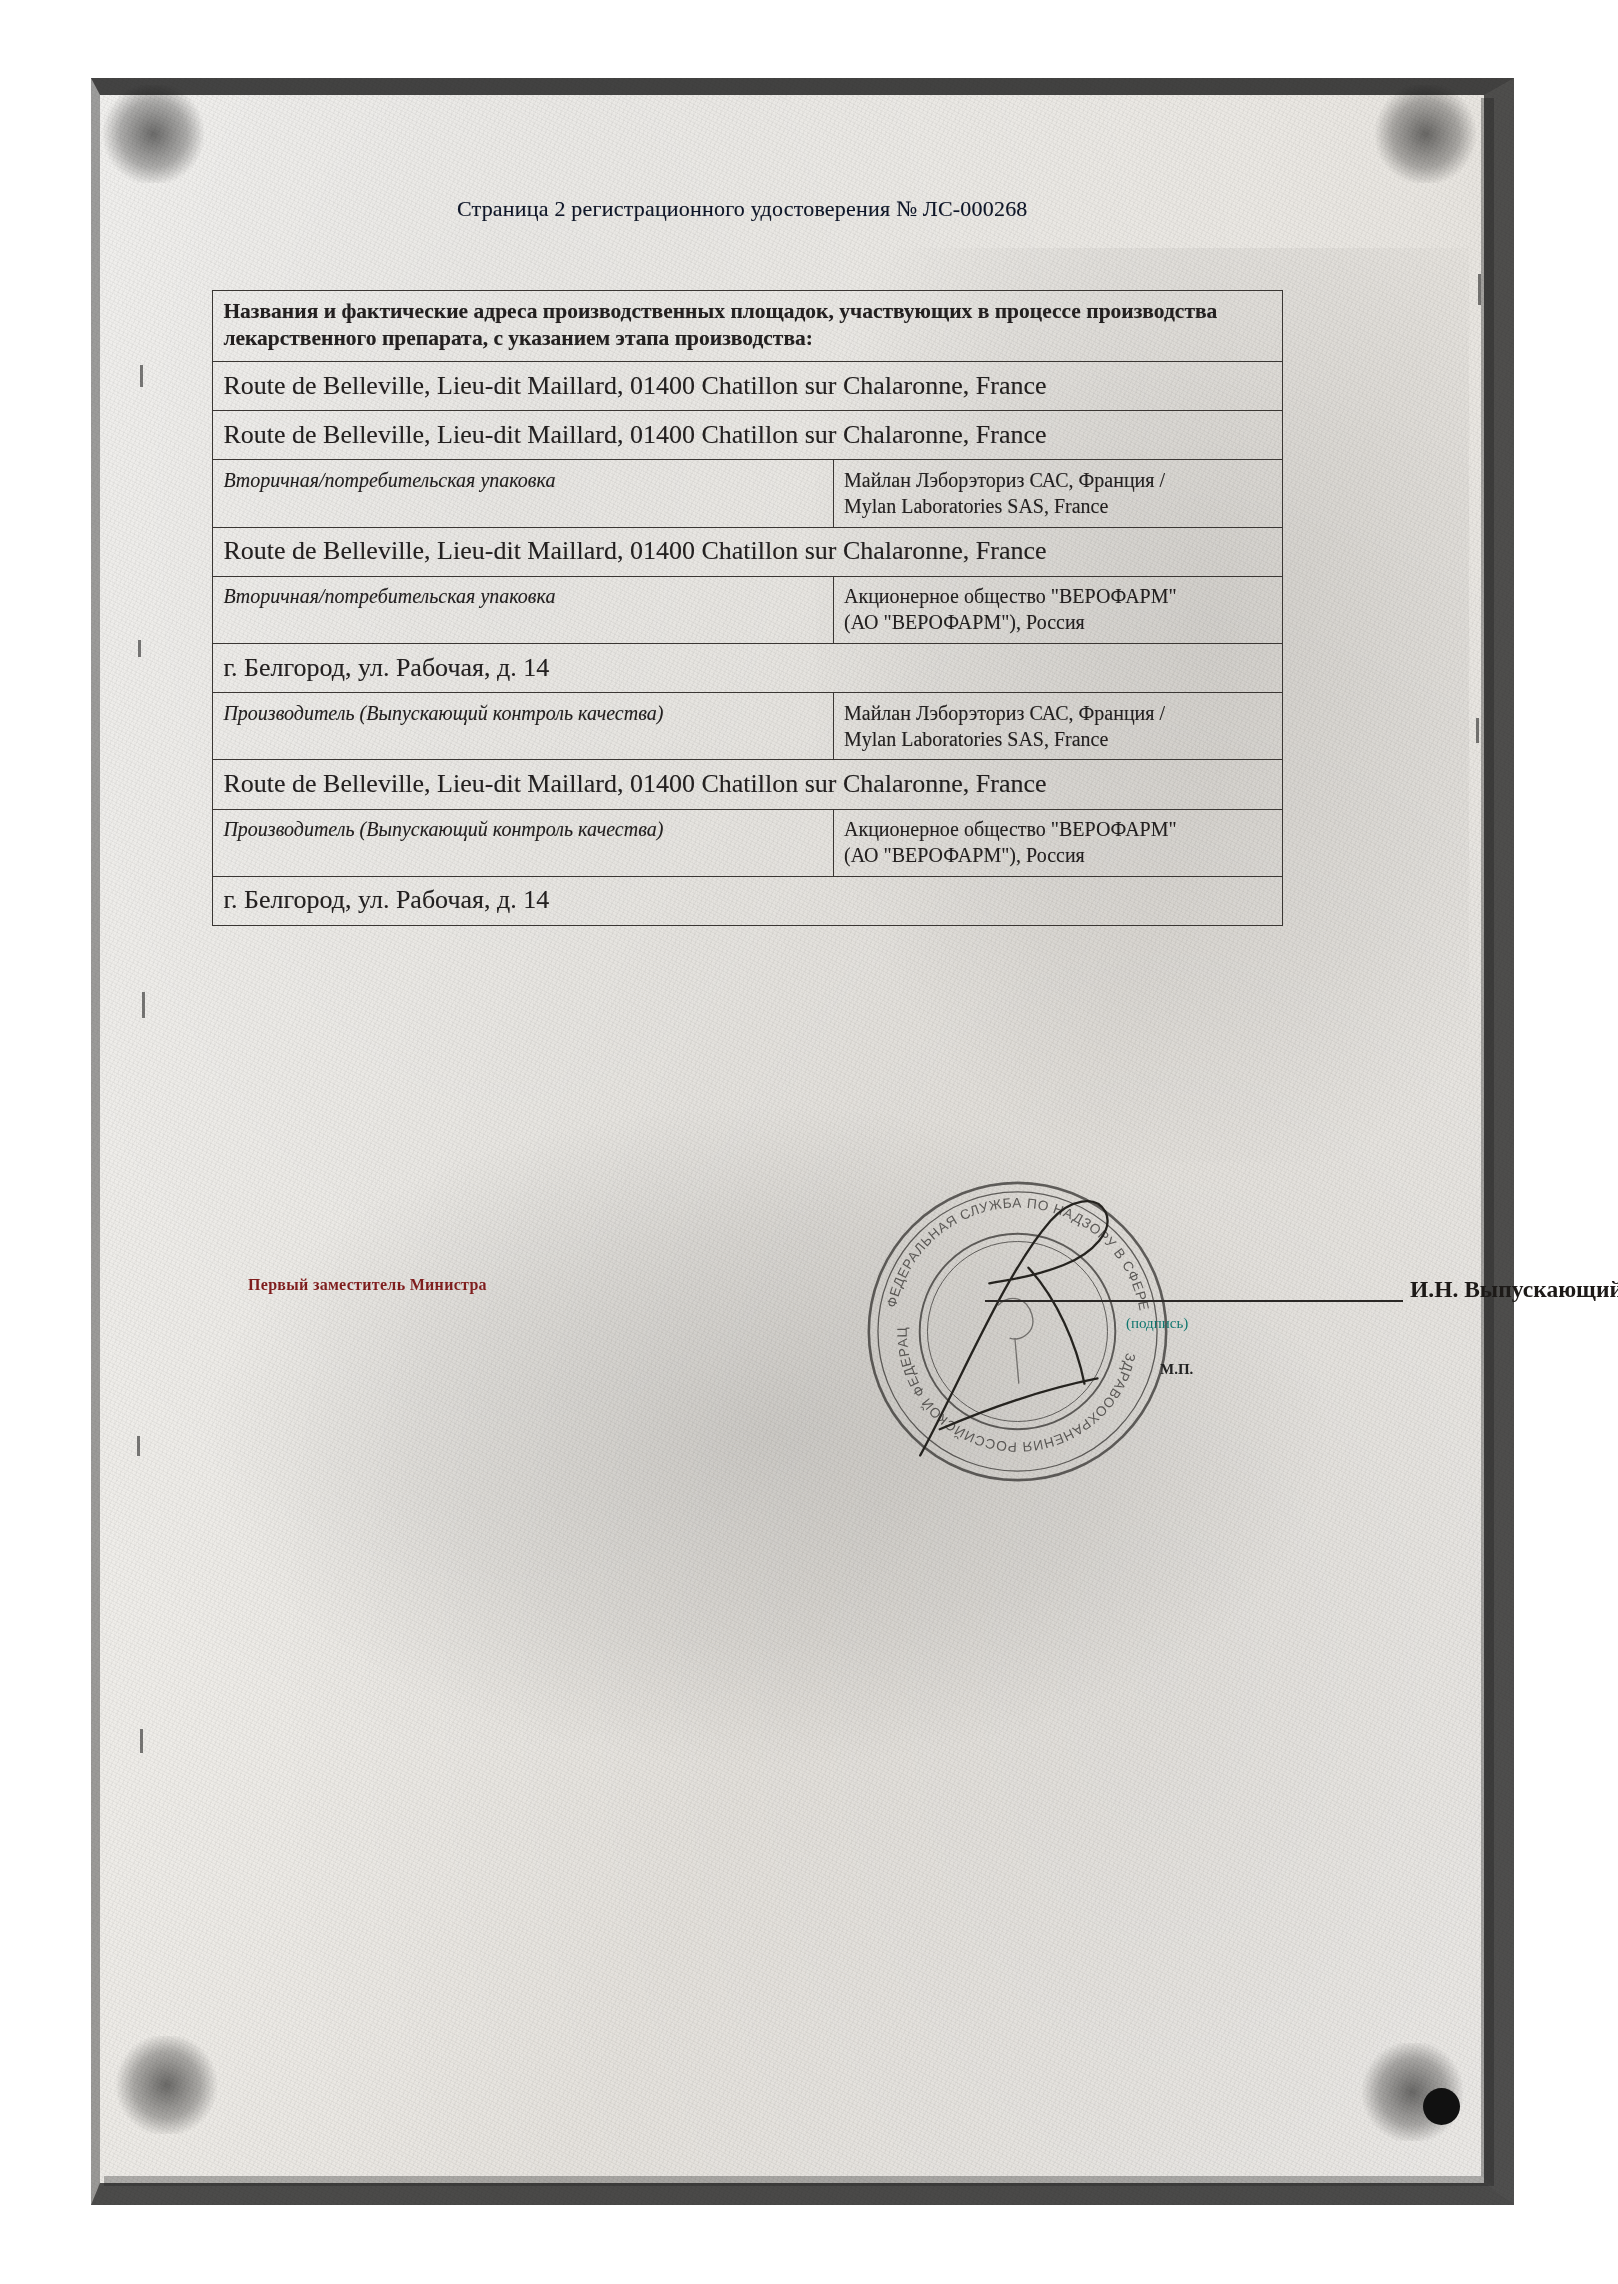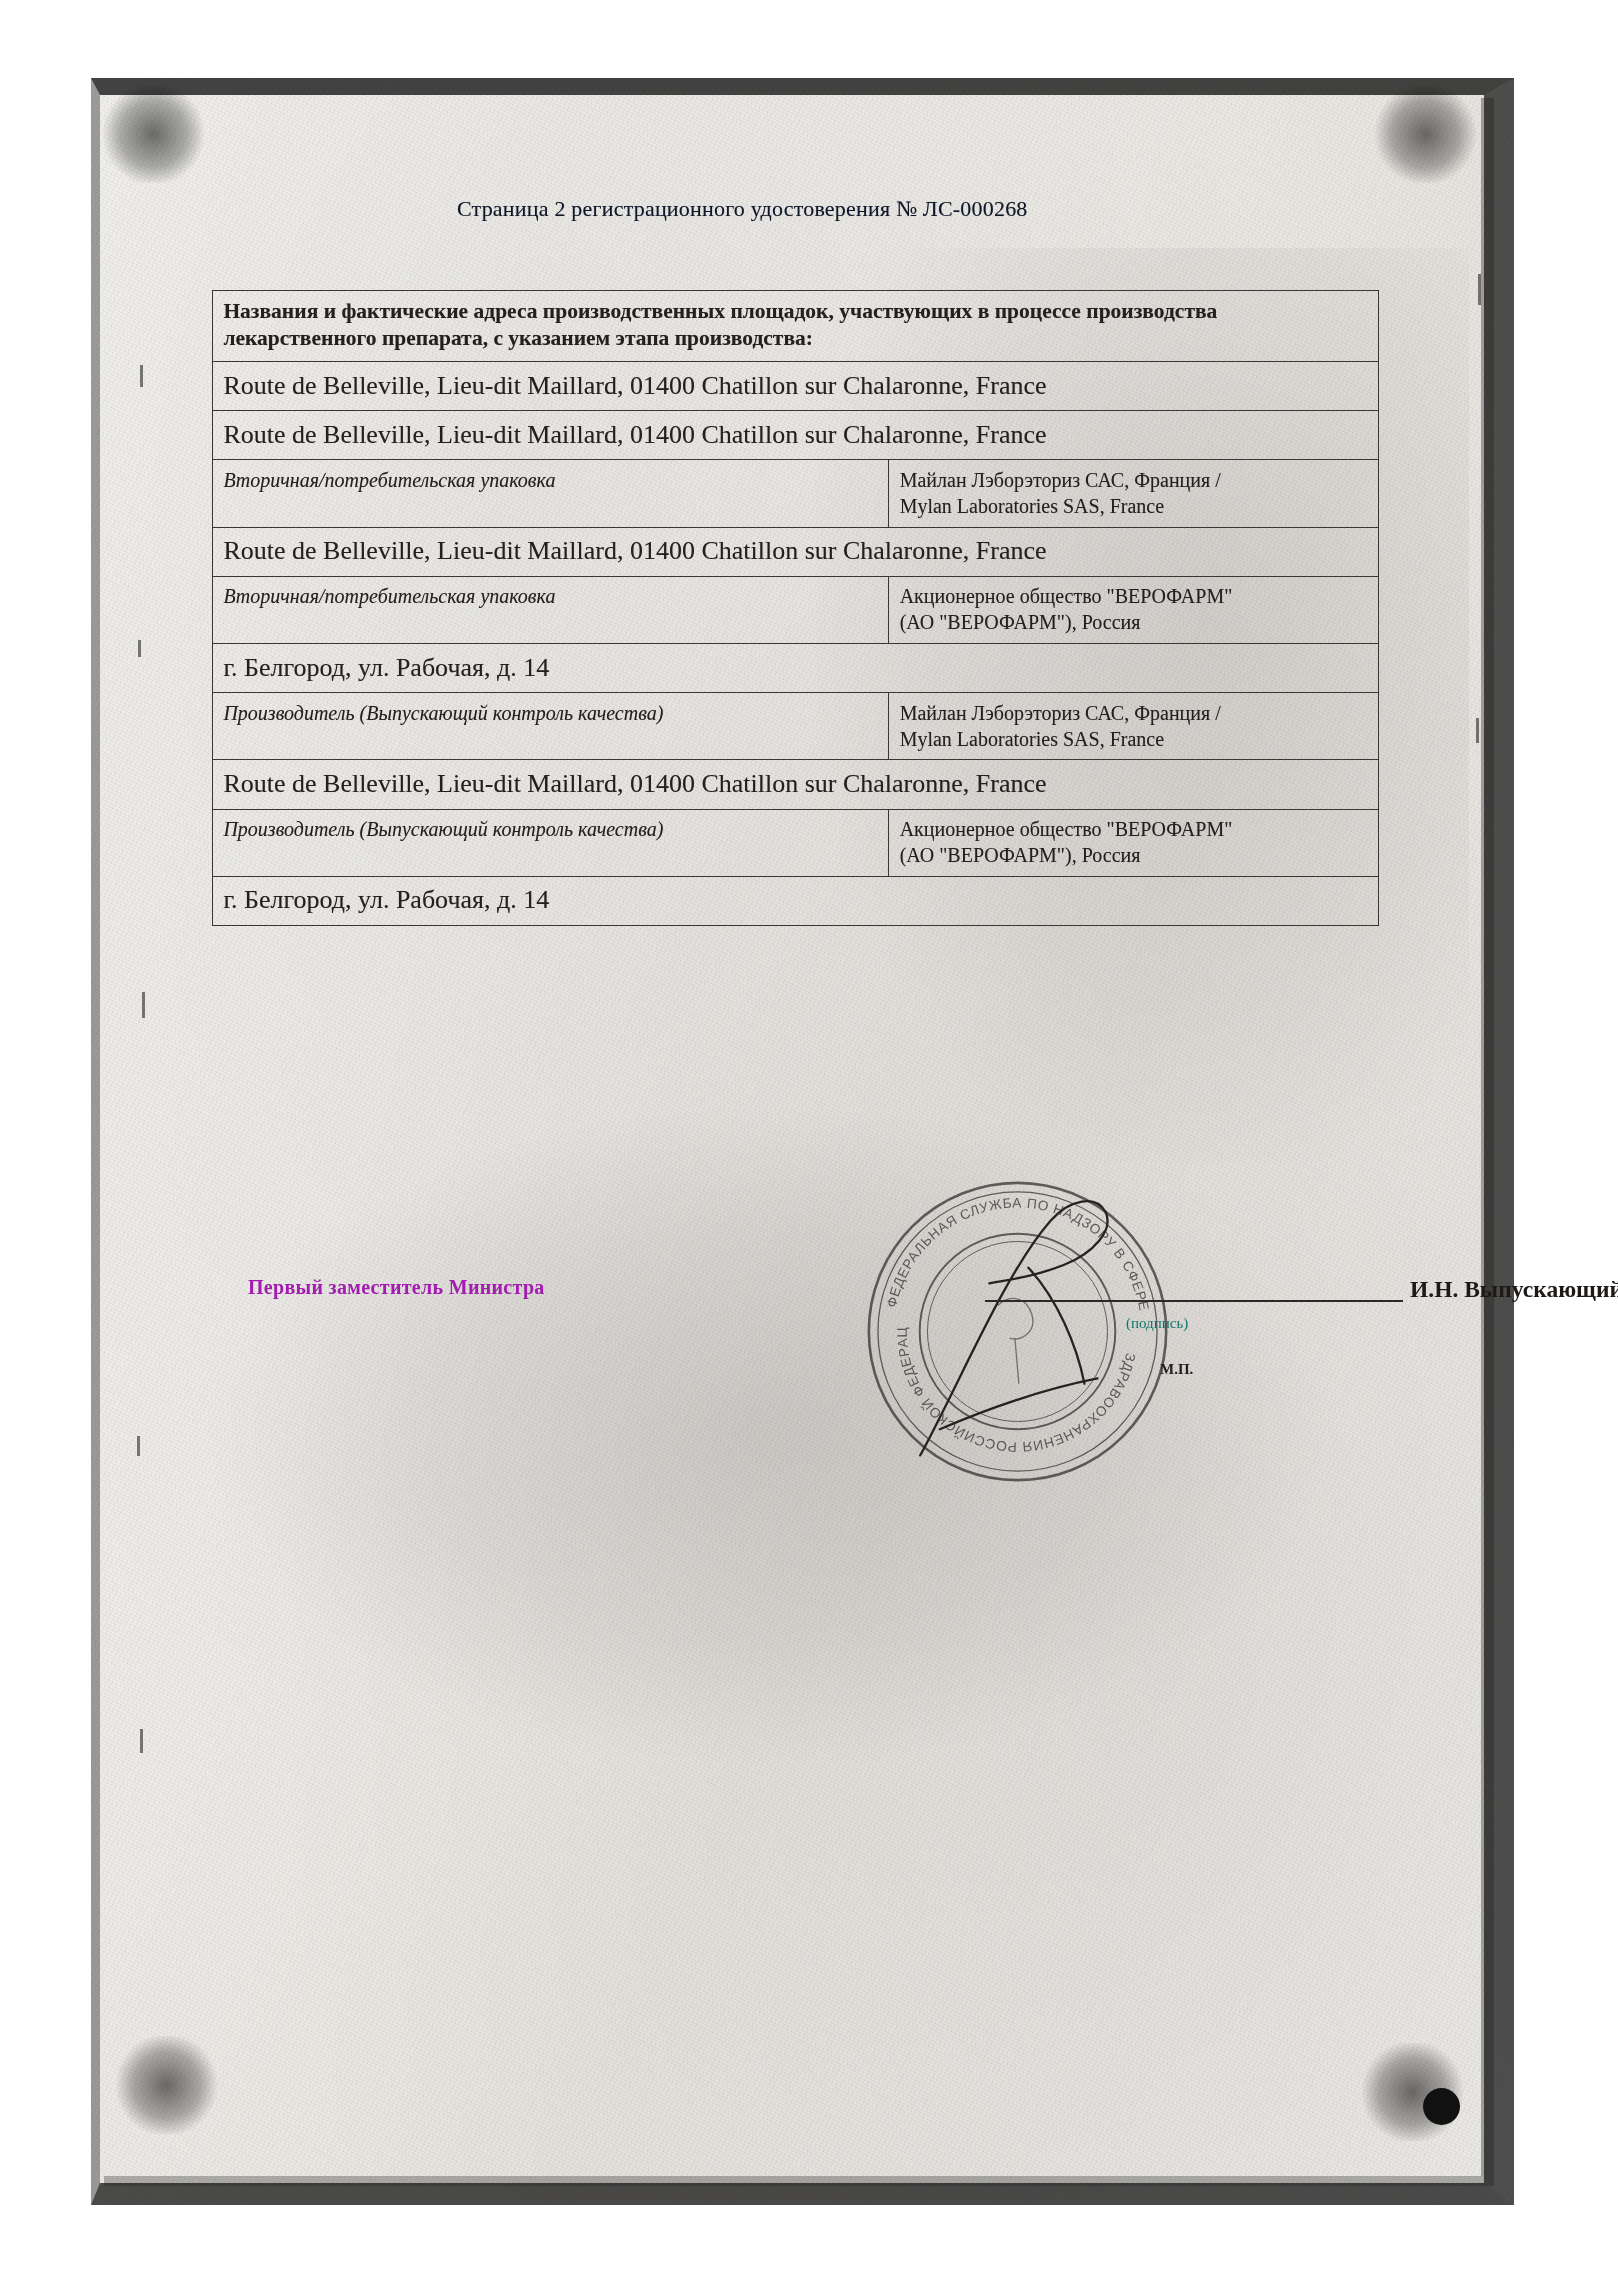--- a/index.html
+++ b/index.html
@@ -104,21 +104,21 @@
     letter-spacing: 0.2px;
     color: #0f172a;
     text-shadow: 0 0 0.7px rgba(0,0,0,.35);
   }
 
   
   .table-wrap {
     position: absolute;
     left: 212px;
     top: 290px;
-    width: 1167px;
+    width: 1071px;
   }
   table.reg {
     border-collapse: collapse;
     width: 100%;
     font-size: 20px;
     color: #232020;
   }
   table.reg td {
     border: 1.3px solid #3a3633;
     padding: 6.5px 9px 7.8px 10.4px;
@@ -148,23 +148,23 @@
   .sign-row {
     position: absolute;
     left: 248px;
     top: 1276px;
     width: 1175px;
     height: 46px;
   }
   .sign-title {
     position: absolute;
     left: 0; top: 0;
-    font-size: 20px;
+    font-size: 16px;
     font-weight: bold;
-    color: #a21caf;
+    color: #7f1d1d;
     letter-spacing: 0.3px;
   }
   .sign-rule {
     position: absolute;
     left: 737px;
     top: 23.5px;
     width: 418px;
     border-bottom: 2px solid #2b2826;
   }
   .sign-name {

